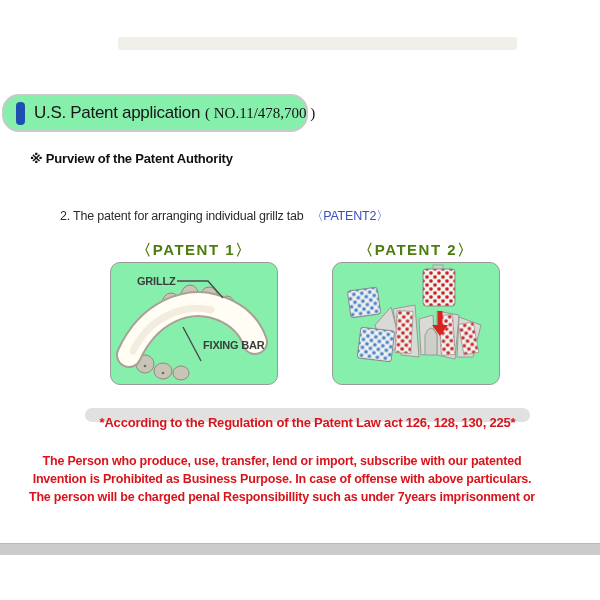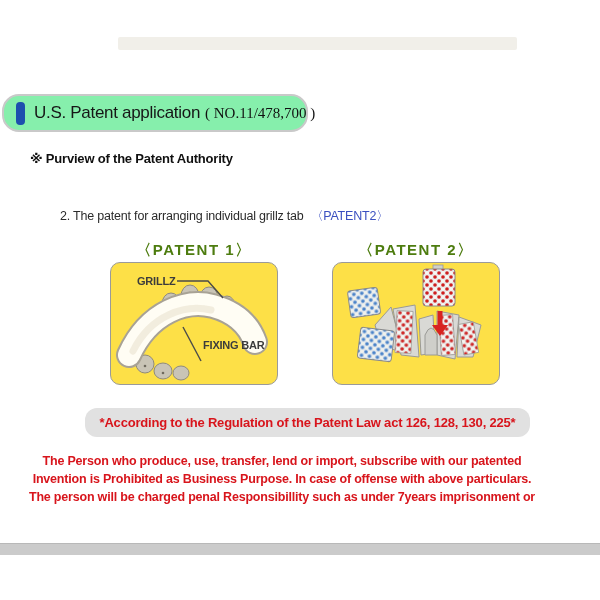--- a/index.html
+++ b/index.html
@@ -21,29 +21,29 @@
 
   .purview-heading{position:absolute;left:30px;top:151px;font-size:13px;font-weight:bold;
                    color:#101010;letter-spacing:-0.2px;}
   .list-item{position:absolute;left:48px;font-size:12.5px;color:#2b2b2b;letter-spacing:-0.2px;}
   .item1{top:180px;} .item2{top:208px;margin-left:12px;}
   .plink{color:#3a4fc0;margin-left:4px;}
 
   .fig-label{position:absolute;top:241px;width:168px;text-align:center;
              font-size:15px;font-weight:bold;color:#4d7c0f;letter-spacing:1.5px;}
   .fl1{left:110px;} .fl2{left:332px;}
-  .fig-box{position:absolute;top:262px;width:168px;height:123px;background:#fde047;
+  .fig-box{position:absolute;top:262px;width:168px;height:123px;background:#86efac;
            border:1.5px solid #9a9a9a;border-radius:10px;box-sizing:border-box;overflow:hidden;}
   .fb1{left:110px;} .fb2{left:332px;}
   .fig-box svg{position:absolute;left:0;top:0;}
   .ann{position:absolute;font-size:11px;color:#3c3c3c;font-weight:bold;letter-spacing:-0.2px;white-space:nowrap;}
   .ann-grillz{left:26px;top:12px;}
   .ann-fixbar{left:92px;top:76px;}
 
-  .regulation{position:absolute;left:85px;top:408px;width:445px;height:29px;
+  .regulation{position:absolute;left:85px;top:408px;width:445px;height:14px;
               background:#e1e1e1;border-radius:12px;text-align:center;line-height:29px;
               font-size:13px;font-weight:bold;color:#d8151c;letter-spacing:-0.2px;white-space:nowrap;}
 
   .warning{position:absolute;left:0;top:452px;width:564px;text-align:center;
            font-size:12.5px;font-weight:bold;color:#d8151c;line-height:18px;letter-spacing:-0.2px;}
   .warning div{white-space:nowrap;}
 
   .bottom-bar{position:absolute;left:0;top:543px;width:600px;height:12px;
               background:#cbcbcb;border-top:1px solid #b8b8b8;box-sizing:border-box;}
 </style>

